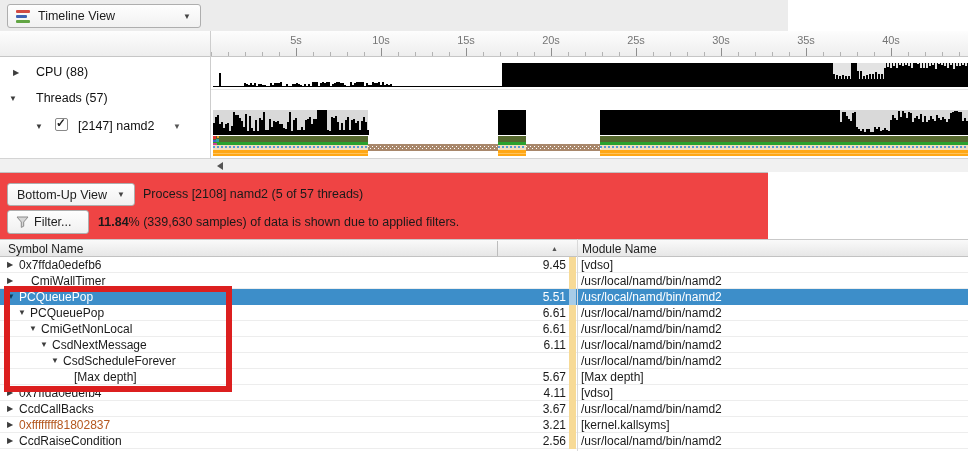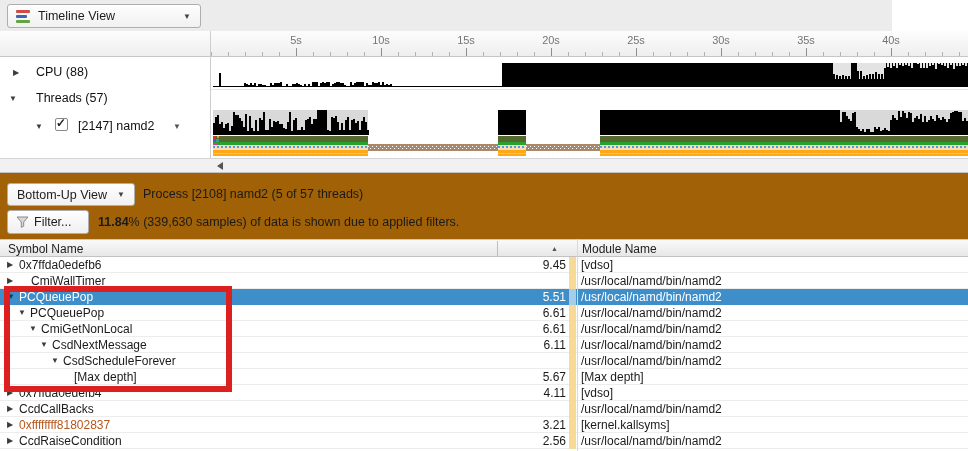--- a/index.html
+++ b/index.html
@@ -2,21 +2,21 @@
 <html><head>
 <meta charset="utf-8">
 <style>
   html,body{margin:0;padding:0;background:#fff;}
   .app{position:relative;width:968px;height:451px;overflow:hidden;
        font-family:"Liberation Sans",sans-serif;color:#1a1a1a;background:#fff;
        -webkit-font-smoothing:antialiased;}
   .abs{position:absolute;}
 
   
-  .toolbar{left:0;top:0;width:892px;height:31px;background:#ececec;border-bottom:1px solid #c8c8c8;}
+  .toolbar{left:0;top:0;width:788px;height:31px;background:#ececec;border-bottom:1px solid #c8c8c8;}
   .combo{box-sizing:border-box;border:1px solid #aeaeae;border-radius:3px;
          background:linear-gradient(#fefefe,#f1f1f1);display:flex;align-items:center;
          font-size:12.5px;color:#1c1c1c;cursor:default;}
   .combo .arrow{margin-left:auto;margin-right:9px;font-size:8px;color:#444;}
   .viewicon{width:15px;height:13px;margin:0 7px 0 8px;display:flex;flex-direction:column;justify-content:space-between;}
   .viewicon div{height:3px;border-radius:1px;}
 
   
   .ruler{left:0;top:31px;width:968px;height:26px;background:linear-gradient(#fdfdfd,#eeeeee);
          border-bottom:1px solid #c6c6c6;box-sizing:border-box;}
@@ -32,21 +32,21 @@
   .checkbox{position:absolute;width:13px;height:13px;background:#fff;border:1px solid #898989;
             border-radius:2px;box-sizing:border-box;}
   .checkbox span{position:absolute;left:0px;top:-3px;font-size:12px;color:#222;font-weight:bold;}
 
   
   .hscroll{left:0;top:158px;width:968px;height:14px;background:#f1f1f1;border-top:1px solid #d4d4d4;box-sizing:border-box;}
   .hscroll .larrow{position:absolute;left:217px;top:3px;width:0;height:0;
       border-top:4px solid transparent;border-bottom:4px solid transparent;border-right:6px solid #555;}
 
   
-  .bottompanel{left:0;top:172px;width:968px;height:67px;background:#a16207;border-top:1px solid #c2c2c2;box-sizing:border-box;}
+  .bottompanel{left:0;top:172px;width:768px;height:67px;background:#ef4444;border-top:1px solid #c2c2c2;box-sizing:border-box;}
   .btn{box-sizing:border-box;border:1px solid #aeaeae;border-radius:3px;
        background:linear-gradient(#fefefe,#f0f0f0);display:flex;align-items:center;
        font-size:12.5px;color:#1c1c1c;cursor:default;}
   .stats{font-size:12.5px;color:#1a1a1a;}
 
   
   .thead{left:0;top:239px;width:968px;height:18px;background:linear-gradient(#fafafa,#e7e7e7);
          border-top:1px solid #c9c9c9;border-bottom:1px solid #c2c2c2;box-sizing:border-box;font-size:12px;color:#222;}
   .thead .sep{position:absolute;top:1px;width:1px;height:15px;background:#bdbdbd;}
   .rows{left:0;top:257px;width:968px;height:194px;background:#fff;}
@@ -878,20 +878,21 @@
       <div class="row">
         <span class="exp" style="left: 7px;">▶</span>
         <span class="sym" style="left: 19px;">0x7ffda0edefb4</span>
         <span class="selfv">4.11</span>
         <div class="strip" style="background: rgb(247, 218, 150);"></div>
         <span class="mod">[vdso]</span>
       </div>
       <div class="row">
         <span class="exp" style="left: 7px;">▶</span>
         <span class="sym" style="left: 19px;">CcdCallBacks</span>
+        <span class="selfv">3.67</span>
         <div class="strip" style="background: rgb(247, 218, 150);"></div>
         <span class="mod">/usr/local/namd/bin/namd2</span>
       </div>
       <div class="row">
         <span class="exp" style="left: 7px;">▶</span>
         <span class="sym" style="left: 19px; color: rgb(180, 87, 30);">0xffffffff81802837</span>
         <span class="selfv">3.21</span>
         <div class="strip" style="background: rgb(247, 218, 150);"></div>
         <span class="mod">[kernel.kallsyms]</span>
       </div>

